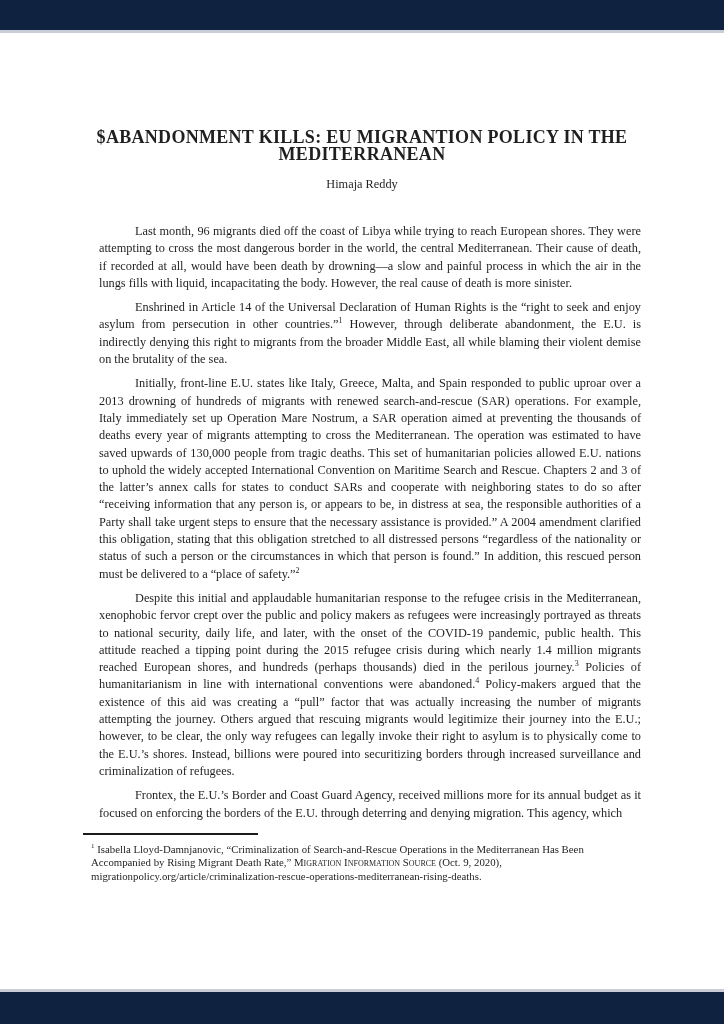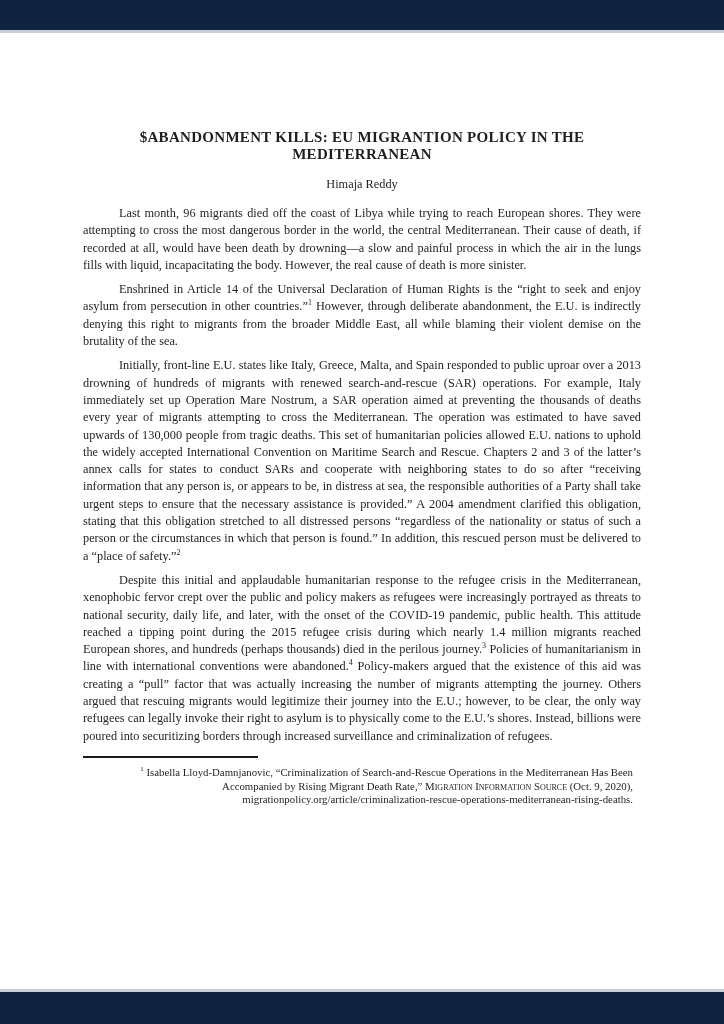--- a/index.html
+++ b/index.html
@@ -26,34 +26,34 @@
     position: absolute; bottom: 0; left: 0; width: 724px; height: 35px;
     background: var(--bar-color);
     border-top: 3px solid var(--bar-edge);
   }
   .content {
     position: absolute;
     left: 83px; width: 558px; top: 129px;
   }
   .title {
     margin: 0 0 13px 0;
-    font-size: 15px;
+    font-size: 18px;
     font-weight: bold;
     text-align: center;
     letter-spacing: 0.3px;
     line-height: 17px;
   }
   .author {
     text-align: center;
     font-size: 12.3px;
-    margin: 0 0 12px 0;
+    margin: 0 0 30px 0;
     line-height: 17px;
   }
   .body-text p {
-    margin: 0 0 7px 0;
+    margin: 0 0 7px 16px;
     font-size: 12.3px;
     line-height: 17.3px;
     text-align: justify;
     text-indent: 36px;
   }
   .body-text p:last-child { margin-bottom: 0; }
   sup.fn-ref {
     font-size: 0.65em;
     vertical-align: super;
     line-height: 0;
@@ -62,39 +62,40 @@
   .italic { font-style: italic; }
   .footnotes { margin-top: 11px; }
   .fn-separator {
     width: 175px; height: 0;
     border-top: 2px solid #1a1a1a;
     margin-bottom: 6px;
   }
   .fn-list .footnote {
     font-size: 10.8px;
     line-height: 13.6px;
-    text-align: right;
+    text-align: left;
     margin: 8px;
   }
 </style>
 </head>
 <body>
 
 <div class="page">
   <div class="top-bar"></div>
 
   <div class="content">
     <h1 class="title">$ABANDONMENT KILLS: EU MIGRANTION POLICY IN THE MEDITERRANEAN</h1>
     <div class="author">Himaja Reddy</div>
 
     <div class="body-text">
         <p><span>Last month, 96 migrants died off the coast of Libya while trying to reach European shores. They were attempting to cross the most dangerous border in the world, the central Mediterranean. Their cause of death, if recorded at all, would have been death by drowning—a slow and painful process in which the air in the lungs fills with liquid, incapacitating the body. However, the real cause of death is more sinister.</span></p>
         <p><span>Enshrined in Article 14 of the Universal Declaration of Human Rights is the “right to seek and enjoy asylum from persecution in other countries.”</span><sup class="fn-ref">1</sup><span> However, through deliberate abandonment, the E.U. is indirectly denying this right to migrants from the broader Middle East, all while blaming their violent demise on the brutality of the sea.</span></p>
         <p><span>Initially, front-line E.U. states like Italy, Greece, Malta, and Spain responded to public uproar over a 2013 drowning of hundreds of migrants with renewed search-and-rescue (SAR) operations. For example, Italy immediately set up Operation Mare Nostrum, a SAR operation aimed at preventing the thousands of deaths every year of migrants attempting to cross the Mediterranean. The operation was estimated to have saved upwards of 130,000 people from tragic deaths. This set of humanitarian policies allowed E.U. nations to uphold the widely accepted International Convention on Maritime Search and Rescue. Chapters 2 and 3 of the latter’s annex calls for states to conduct SARs and cooperate with neighboring states to do so after “receiving information that any person is, or appears to be, in distress at sea, the responsible authorities of a Party shall take urgent steps to ensure that the necessary assistance is provided.” A 2004 amendment clarified this obligation, stating that this obligation stretched to all distressed persons “regardless of the nationality or status of such a person or the circumstances in which that person is found.” In addition, this rescued person must be delivered to a “place of safety.”</span><sup class="fn-ref">2</sup></p>
         <p><span>Despite this initial and applaudable humanitarian response to the refugee crisis in the Mediterranean, xenophobic fervor crept over the public and policy makers as refugees were increasingly portrayed as threats to national security, daily life, and later, with the onset of the COVID-19 pandemic, public health. This attitude reached a tipping point during the 2015 refugee crisis during which nearly 1.4 million migrants reached European shores, and hundreds (perhaps thousands) died in the perilous journey.</span><sup class="fn-ref">3</sup><span> Policies of humanitarianism in line with international conventions were abandoned.</span><sup class="fn-ref">4</sup><span> Policy-makers argued that the existence of this aid was creating a “pull” factor that was actually increasing the number of migrants attempting the journey. Others argued that rescuing migrants would legitimize their journey into the E.U.; however, to be clear, the only way refugees can legally invoke their right to asylum is to physically come to the E.U.’s shores. Instead, billions were poured into securitizing borders through increased surveillance and criminalization of refugees.</span></p>
+        <p><span>Frontex, the E.U.’s Border and Coast Guard Agency, received millions more for its annual budget as it focused on enforcing the borders of the E.U. through deterring and denying migration. This agency, which</span></p>
       </div>
 
     <div class="footnotes">
       <div class="fn-separator"></div>
       <div class="fn-list">
           <p class="footnote"><sup class="fn-ref">1</sup> <span>Isabella Lloyd-Damnjanovic, “Criminalization of Search-and-Rescue Operations in the Mediterranean Has Been Accompanied by Rising Migrant Death Rate,” </span><span class="smallcaps">Migration Information Source</span><span> (Oct. 9, 2020), migrationpolicy.org/article/criminalization-rescue-operations-mediterranean-rising-deaths.</span></p>
         </div>
     </div>
   </div>
 

